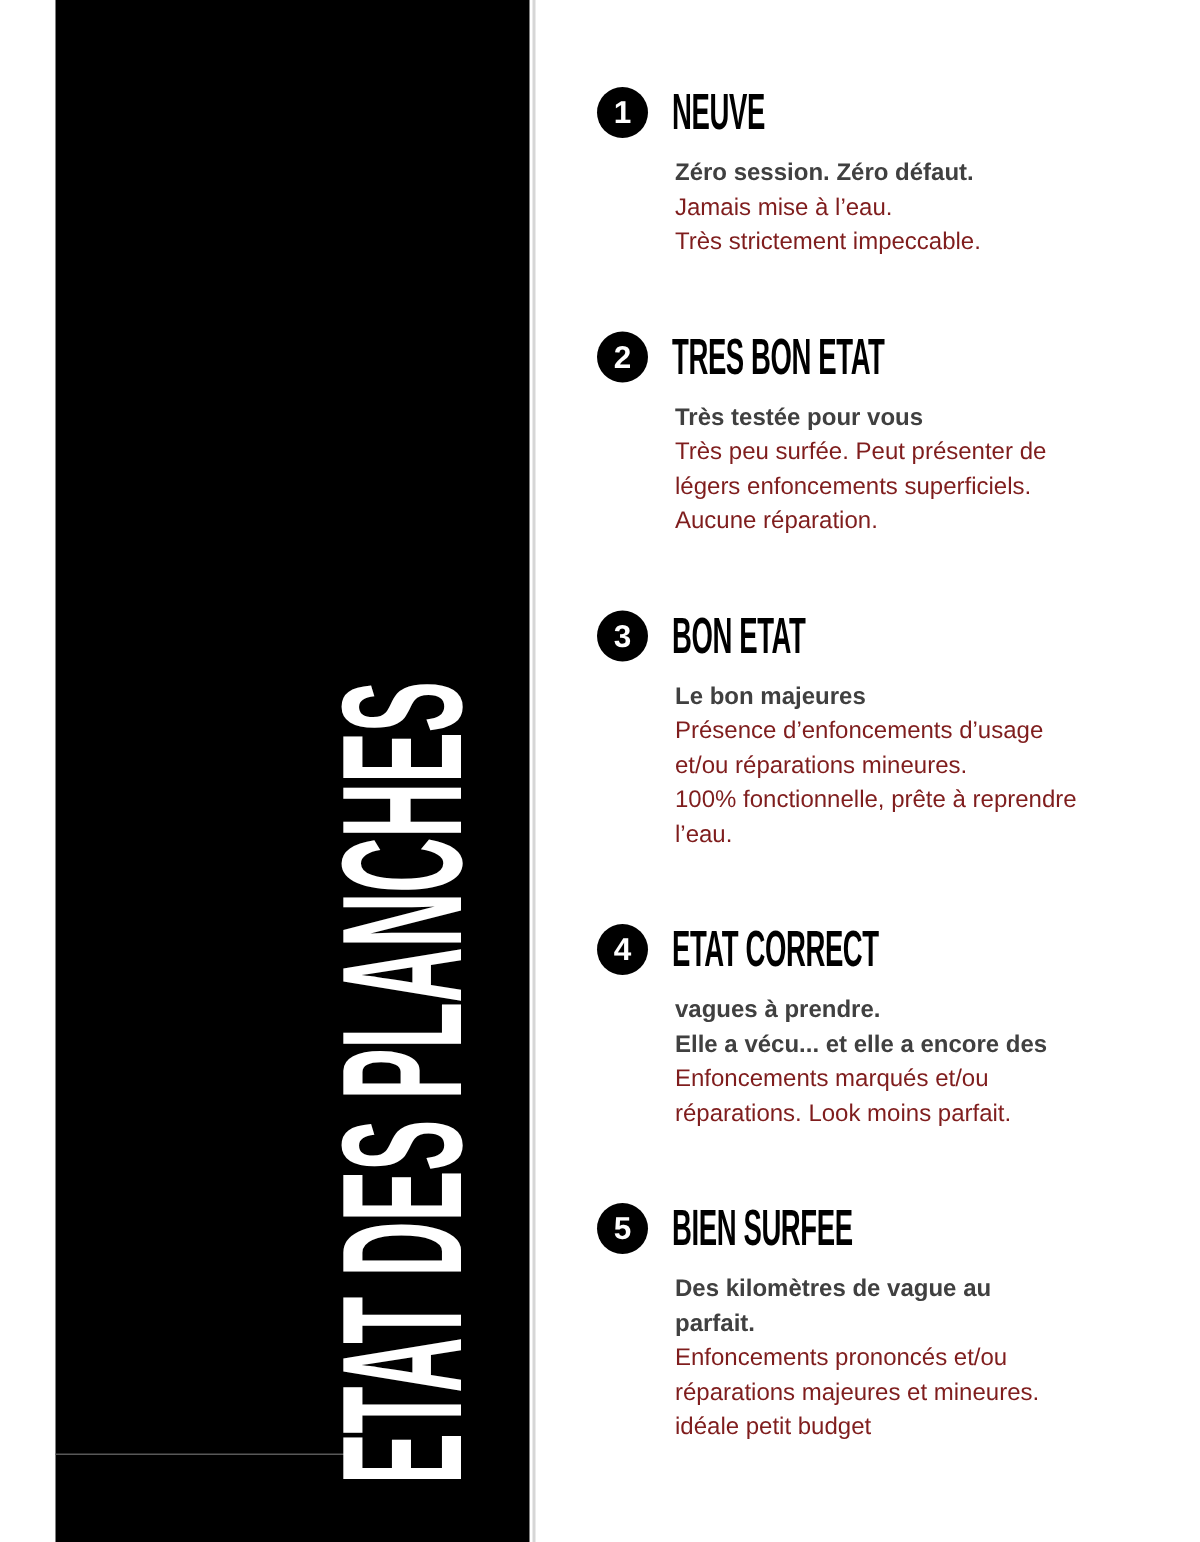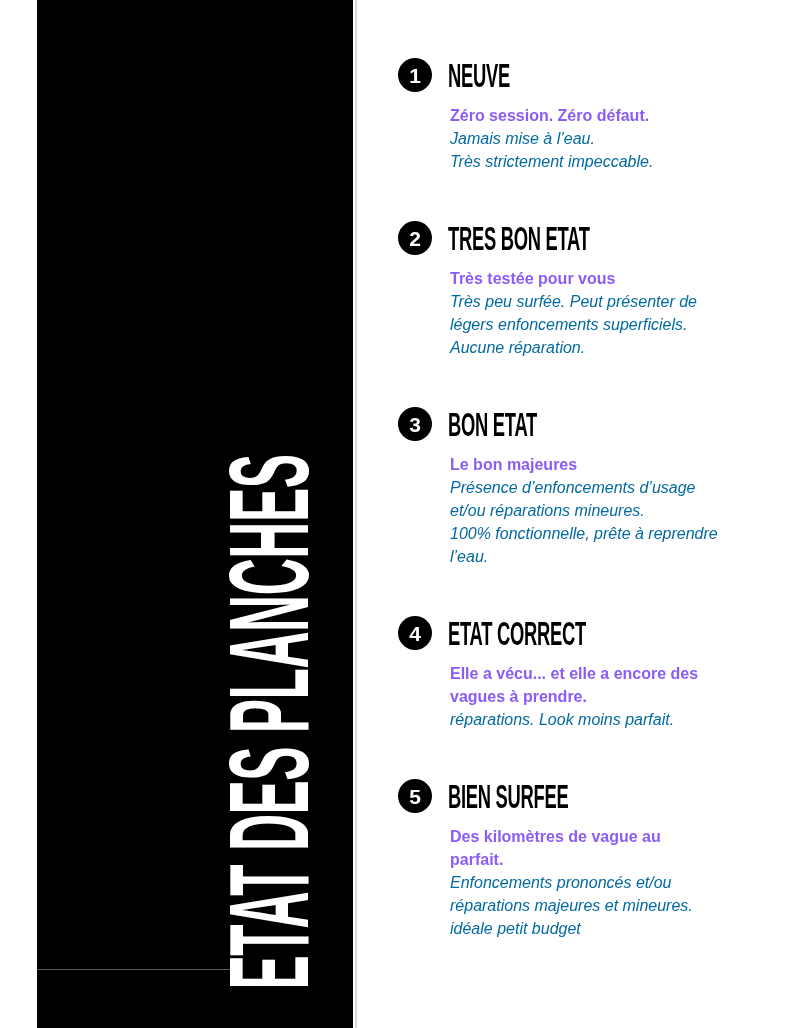--- a/index.html
+++ b/index.html
@@ -97,25 +97,24 @@
     transform-origin: left center;
   }
   .item-texts {
     margin-left: 52px;
     padding-top: 12px;
     font-size: 16px;
     line-height: 23px;
   }
   .item-subtitle {
     font-weight: bold;
-    color: #8b5cf6;
+    color: #404040;
   }
   .item-body {
-    color: #0369a1;
-    font-style: italic;
+    color: #7f1d1d;
   }
 </style>
 </head>
 <body>
 
 <div id="page">
 
   <div class="band">
     <div class="band-divider"></div>
     <div class="vertical-title">ETAT DES PLANCHES</div>
@@ -183,24 +182,25 @@
 
   <div class="item">
     <div class="item-head">
       <div class="num-badge">
         <span>4</span>
       </div>
       <h2 class="item-title">ETAT CORRECT</h2>
     </div>
     <div class="item-texts">
       <div class="item-subtitle">
+            <div>vagues à prendre.</div>
             <div>Elle a vécu... et elle a encore des</div>
-            <div>vagues à prendre.</div>
-          </div>
-      <div class="item-body">
+          </div>
+      <div class="item-body">
+            <div>Enfoncements marqués et/ou</div>
             <div>réparations. Look moins parfait.</div>
           </div>
     </div>
   </div>
 
   <div class="item">
     <div class="item-head">
       <div class="num-badge">
         <span>5</span>
       </div>

